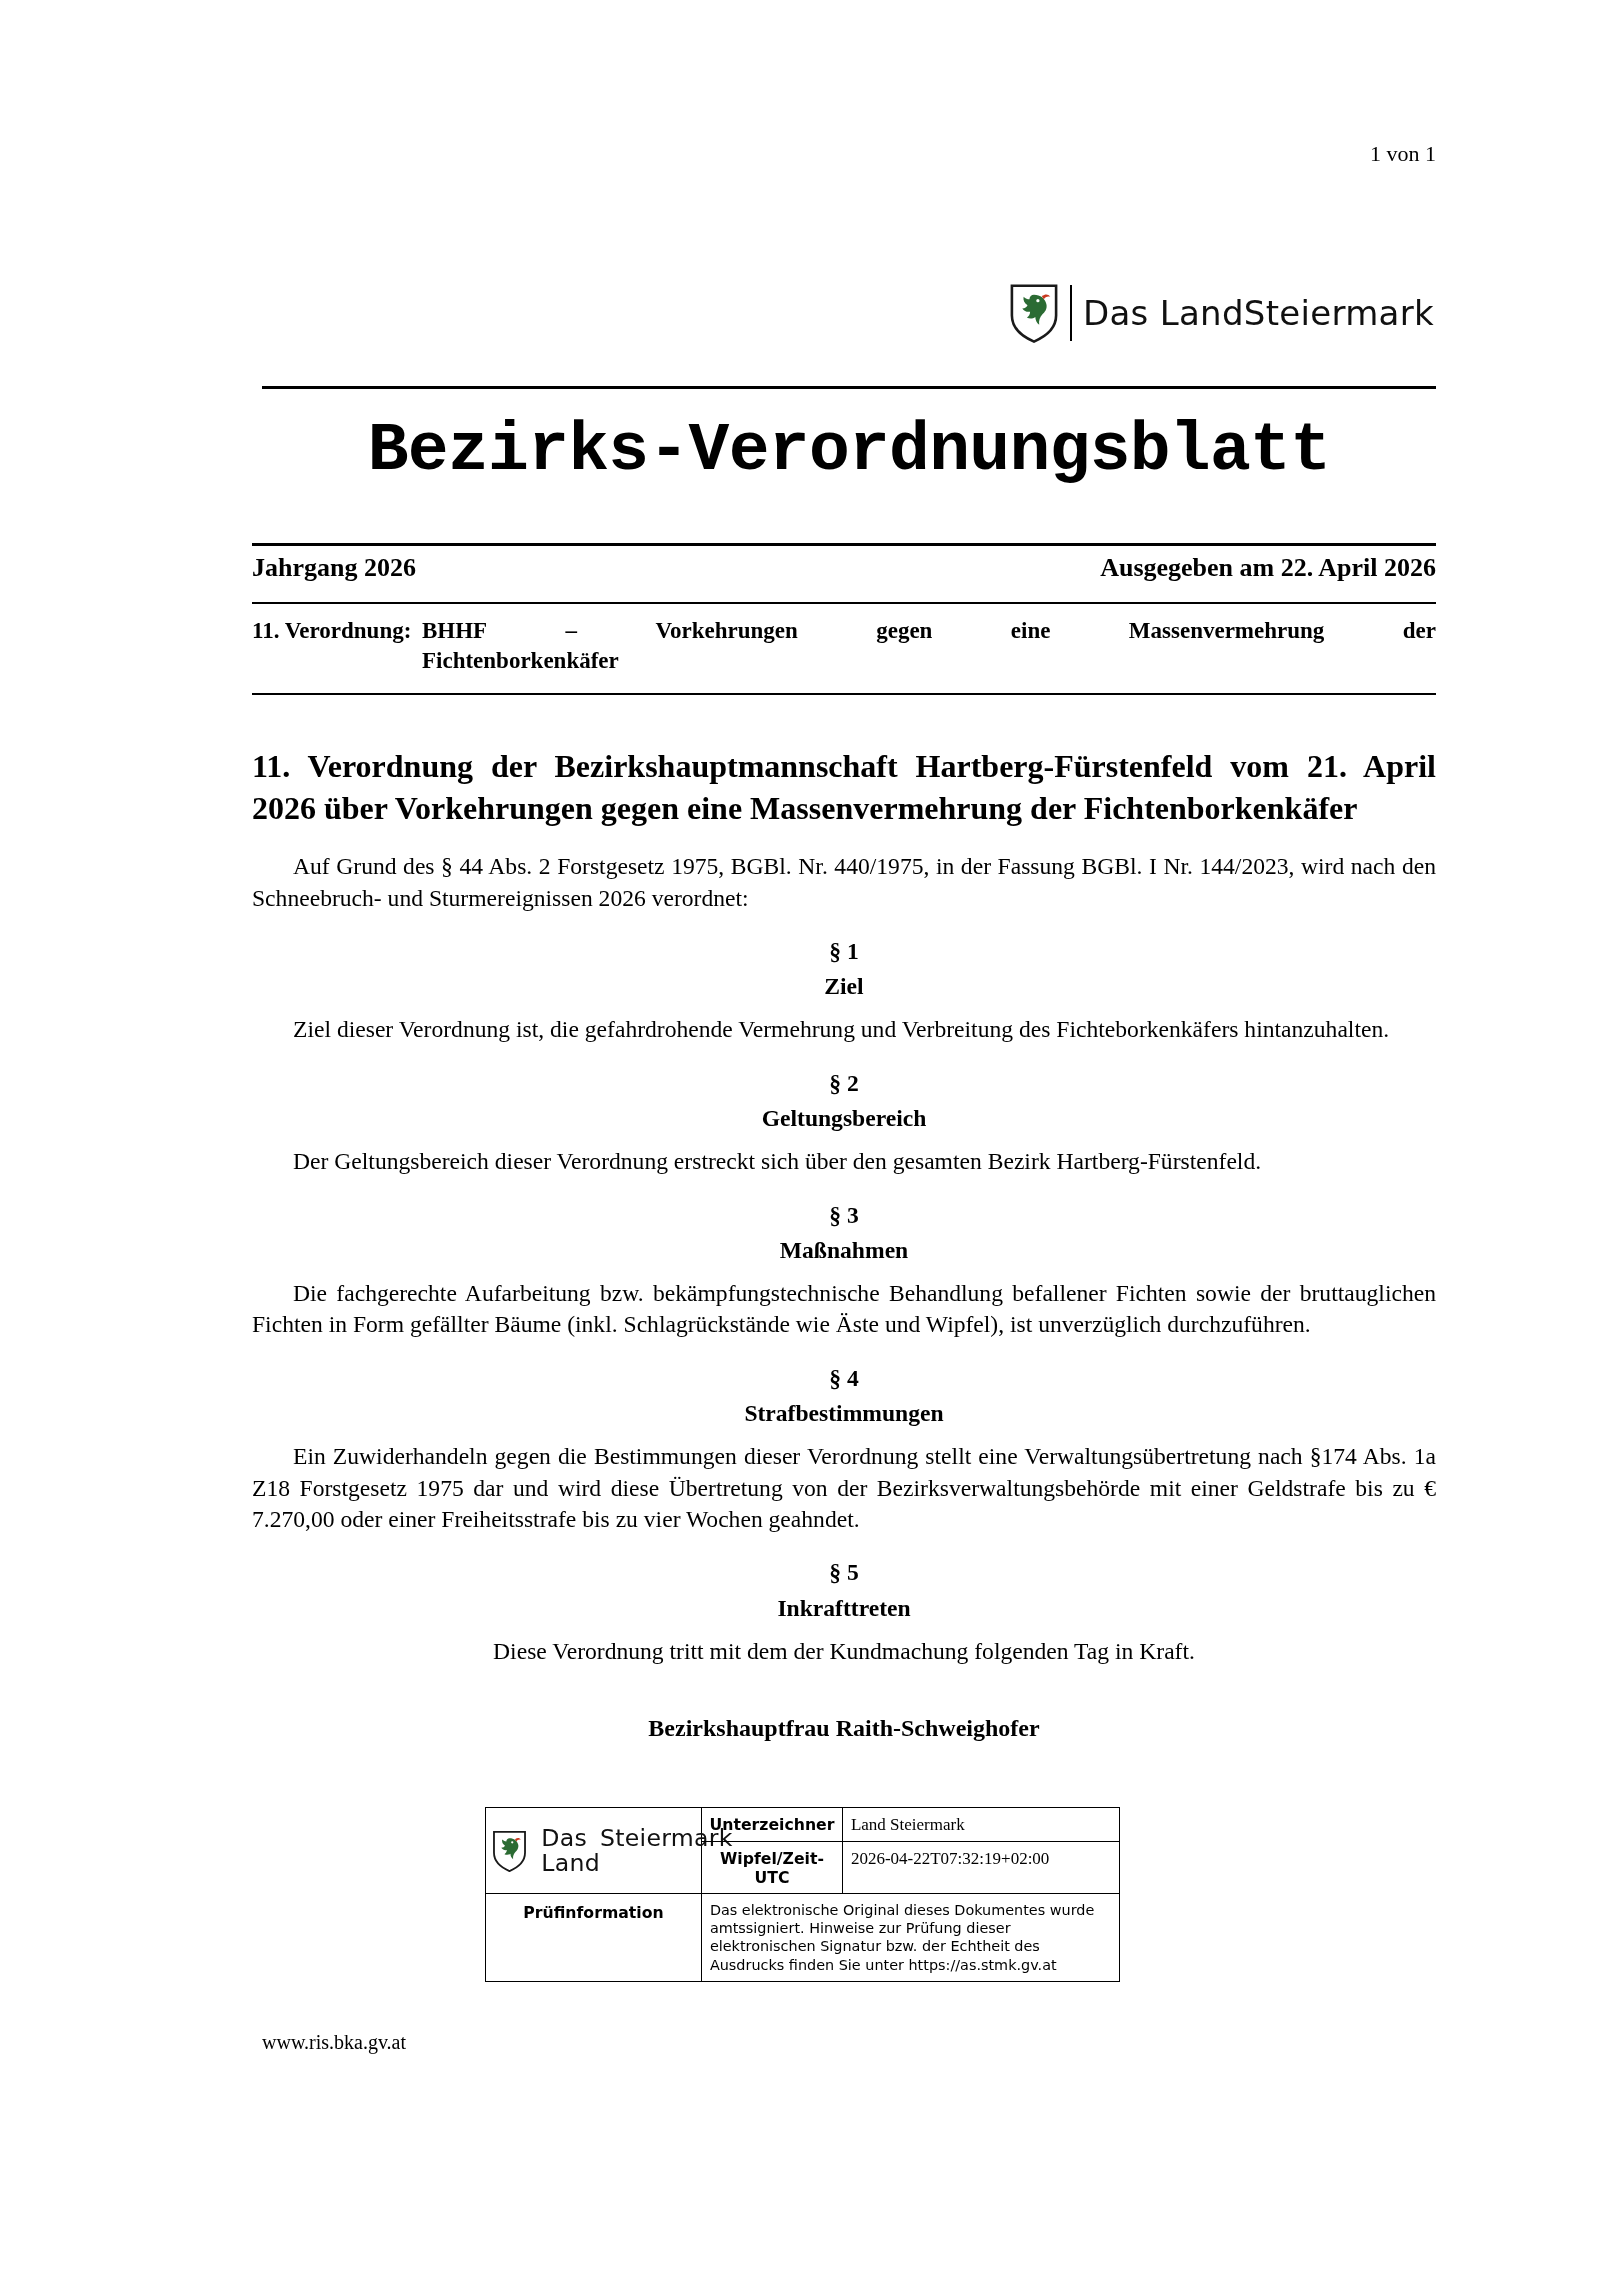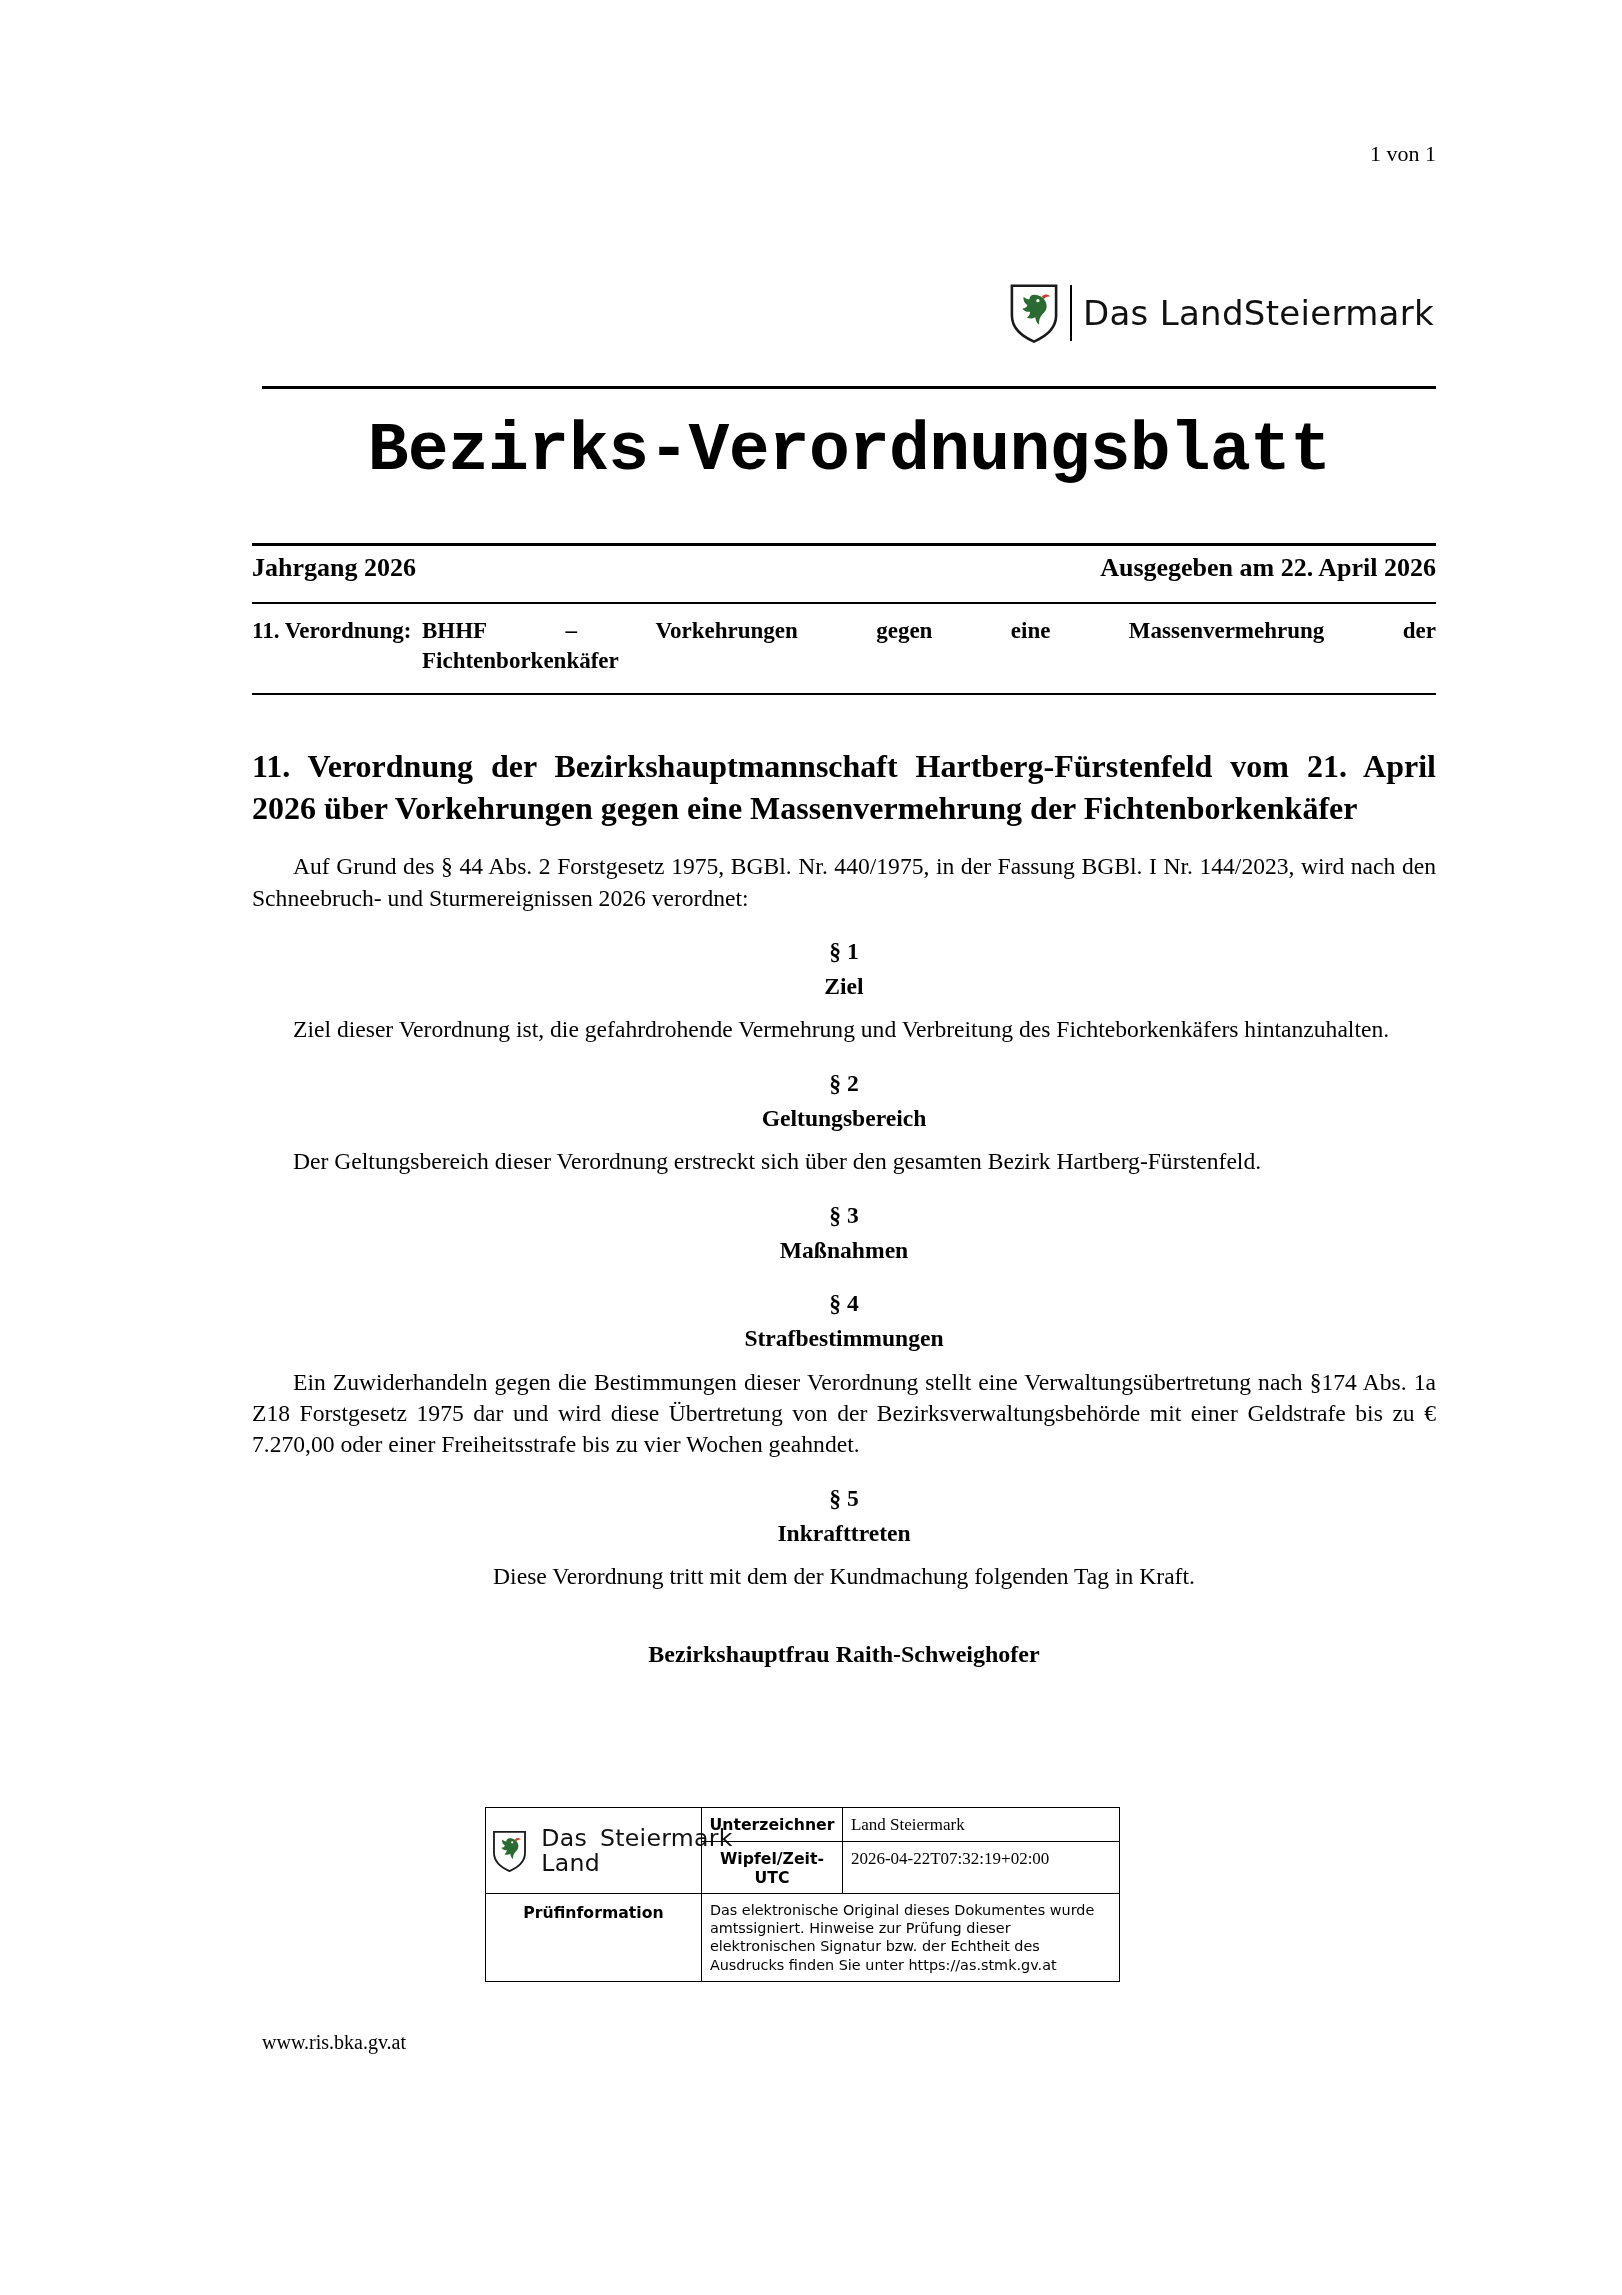--- a/index.html
+++ b/index.html
@@ -328,20 +328,21 @@
     <div class="sec-num">§ 1</div>
     <div class="sec-head">Ziel</div>
     <p class="para">Ziel dieser Verordnung ist, die gefahrdrohende Vermehrung und Verbreitung des Fichteborkenkäfers hintanzuhalten.</p>
 
     <div class="sec-num">§ 2</div>
     <div class="sec-head">Geltungsbereich</div>
     <p class="para">Der Geltungsbereich dieser Verordnung erstreckt sich über den gesamten Bezirk Hartberg-Fürstenfeld.</p>
 
     <div class="sec-num">§ 3</div>
     <div class="sec-head">Maßnahmen</div>
+    <p class="para">Die fachgerechte Aufarbeitung bzw. bekämpfungstechnische Behandlung befallener Fichten sowie der bruttauglichen Fichten in Form gefällter Bäume (inkl. Schlagrückstände wie Äste und Wipfel), ist unverzüglich durchzuführen.</p>
 
     <div class="sec-num">§ 4</div>
     <div class="sec-head">Strafbestimmungen</div>
     <p class="para">Ein Zuwiderhandeln gegen die Bestimmungen dieser Verordnung stellt eine Verwaltungsübertretung nach §174 Abs. 1a Z18 Forstgesetz 1975 dar und wird diese Übertretung von der Bezirksverwaltungsbehörde mit einer Geldstrafe bis zu € 7.270,00 oder einer Freiheitsstrafe bis zu vier Wochen geahndet.</p>
 
     <div class="sec-num">§ 5</div>
     <div class="sec-head">Inkrafttreten</div>
     <p class="para noindent" style="text-align:center">Diese Verordnung tritt mit dem der Kundmachung folgenden Tag in Kraft.</p>
 
     <div class="signature">Bezirkshauptfrau Raith-Schweighofer</div>

